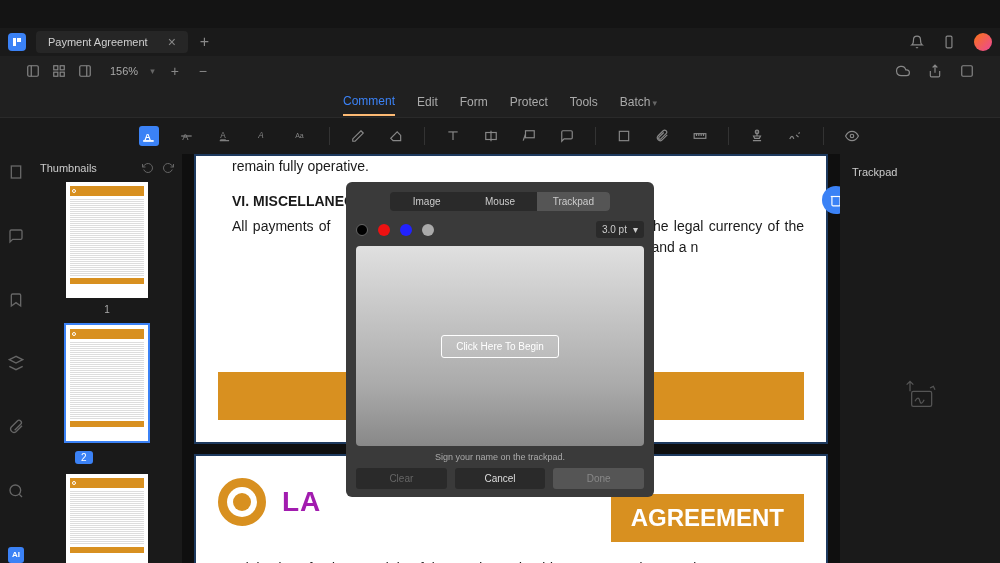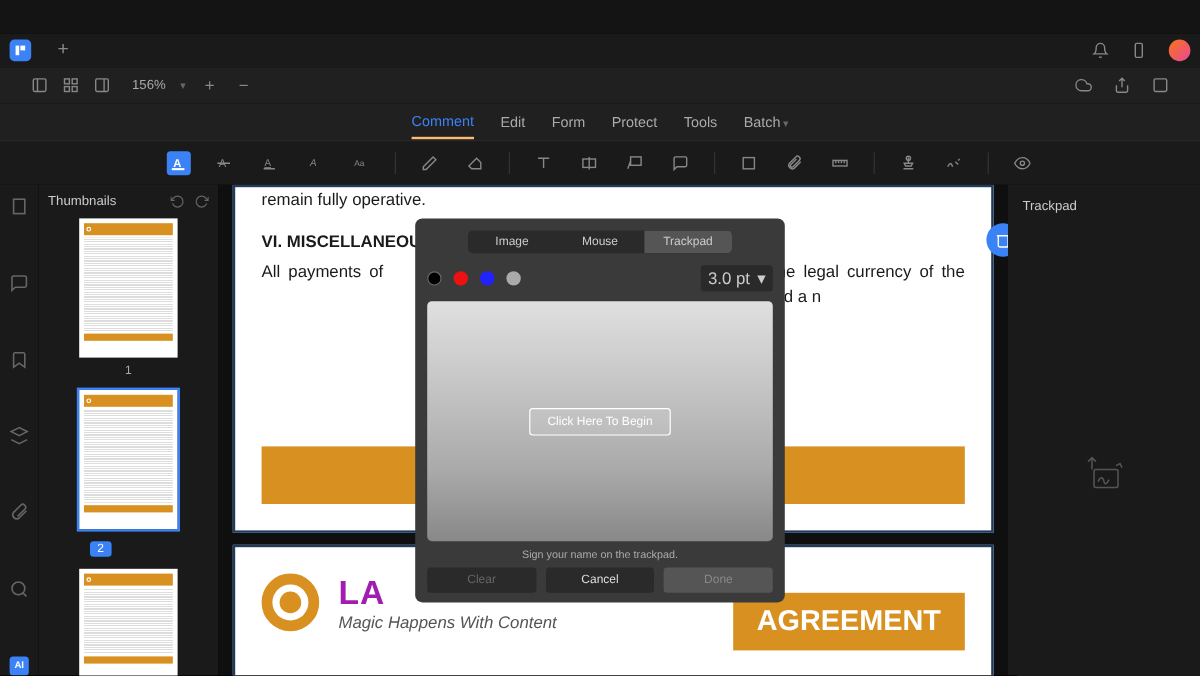--- a/index.html
+++ b/index.html
@@ -46,21 +46,21 @@
 .thumb-page { text-align: center; color: #aaa; font-size: 10px; margin-bottom: 10px; }
 .thumb-page.badge { display: inline-block; background: #3b82f6; color: #fff; padding: 1px 6px; border-radius: 3px; margin-left: 35px; }
 .thumb-content { padding: 4px; font-size: 3px; }
 .thumb-header-bar { height: 10px; background: #d89020; margin-bottom: 2px; display: flex; align-items: center; padding: 0 2px; }
 .thumb-logo-dot { width: 4px; height: 4px; border-radius: 50%; background: #d89020; border: 1px solid #fff; }
 .thumb-lines { height: 30px; background: repeating-linear-gradient(#fff, #fff 1px, #ddd 1px, #ddd 2px); }
 .thumb-footer { height: 6px; background: #d89020; margin-top: 2px; }
 
 .doc-area { flex: 1; background: #0f0f0f; overflow: hidden; position: relative; padding: 0 12px; }
 .page { background: #fff; margin-bottom: 10px; position: relative; }
-.page1 { height: 290px; padding: 0 22px 22px 22px; border: 2px solid #1e3a5f; }
+.page1 { height: 290px; padding: 0 22px 22px 36px; border: 2px solid #1e3a5f; }
 .page1-body { font-size: 14px; color: #1a1a1a; line-height: 1.5; text-align: justify; }
 .page1-section-title { font-weight: 600; margin-top: 14px; margin-bottom: 4px; }
 .page1-yellow-footer { position: absolute; bottom: 22px; left: 22px; right: 22px; height: 48px; background: #d89020; }
 .page2 { height: 160px; padding: 22px; border: 2px solid #1e3a5f; }
 .page2-header { display: flex; align-items: center; margin-bottom: 10px; }
 .page2-logo { width: 48px; height: 48px; border-radius: 50%; border: 5px solid #d89020; background: #d89020; position: relative; margin-right: 16px; }
 .page2-logo::before { content: ""; position: absolute; inset: 4px; border-radius: 50%; background: #fff; }
 .page2-logo::after { content: ""; position: absolute; inset: 10px; border-radius: 50%; background: #d89020; }
 .page2-title { font-size: 28px; font-weight: 700; color: #a21caf; letter-spacing: 1px; }
 .page2-sub { font-size: 14px; color: #555; font-style: italic; }
@@ -76,21 +76,21 @@
 .modal { position: absolute; left: 346px; top: 182px; width: 308px; background: #3a3a3a; border-radius: 6px; z-index: 20; padding: 10px 10px 8px 10px; }
 .modal-tabs { display: flex; background: #2a2a2a; border-radius: 4px; overflow: hidden; margin: 0 auto 10px; width: 220px; }
 .modal-tab { flex: 1; text-align: center; font-size: 10px; color: #ccc; padding: 4px 0; cursor: pointer; }
 .modal-tab.active { background: #555; }
 .modal-row { display: flex; align-items: center; margin-bottom: 8px; }
 .color-swatch { width: 12px; height: 12px; border-radius: 50%; margin-right: 10px; cursor: pointer; }
 .cs-black { background: #000; border: 1px solid #666; }
 .cs-red { background: #e11; }
 .cs-blue { background: #22f; }
 .cs-gray { background: #aaa; }
-.stroke-select { margin-left: auto; background: #2a2a2a; color: #ccc; font-size: 14px; padding: 3px 6px; border-radius: 3px; display: flex; align-items: flex-start; gap: 6px; cursor: pointer; }
+.stroke-select { margin-left: auto; background: #2a2a2a; color: #ccc; font-size: 10px; padding: 3px 6px; border-radius: 3px; display: flex; align-items: flex-end; gap: 6px; cursor: pointer; }
 .canvas { height: 200px; background: linear-gradient(#e0e0e0, #aaa 70%, #888); border-radius: 4px; display: flex; align-items: center; justify-content: center; }
 .canvas-btn { border: 1px solid #fff; color: #fff; font-size: 10px; padding: 5px 14px; border-radius: 3px; cursor: pointer; background: rgba(255,255,255,0.1); }
 .modal-hint { text-align: center; color: #aaa; font-size: 9px; margin: 6px 0; }
 .modal-actions { display: flex; gap: 8px; }
 .modal-btn { flex: 1; text-align: center; font-size: 10px; padding: 5px 0; border-radius: 3px; cursor: pointer; }
 .btn-clear { background: #2a2a2a; color: #666; }
 .btn-cancel { background: #2a2a2a; color: #ddd; }
 .btn-done { background: #555; color: #888; }
 
 svg { display: block; }
@@ -99,20 +99,24 @@
 <body>
 
 <div class="titlebar"></div>
 
 <div class="tabbar">
   <div class="app-icon">
     <svg viewBox="0 0 10 10" fill="#fff">
         <rect x="1" y="1" width="3" height="8"></rect>
         <rect x="5" y="1" width="4" height="4"></rect>
       </svg>
+  </div>
+  <div class="tab">
+    <span>Payment Agreement</span>
+    <span class="tab-close">×</span>
   </div>
   <span class="tab-add">+</span>
   <div class="tabbar-right">
     <svg class="titlebar-icon" viewBox="0 0 24 24" fill="none" stroke="currentColor" stroke-width="2">
         <path d="M18 8A6 6 0 0 0 6 8c0 7-3 9-3 9h18s-3-2-3-9M13.7 21a2 2 0 0 1-3.4 0"></path>
       </svg>
     <svg class="titlebar-icon" viewBox="0 0 24 24" fill="none" stroke="currentColor" stroke-width="2">
         <rect x="7" y="2" width="10" height="20" rx="2"></rect>
       </svg>
     <div class="avatar"></div>
@@ -354,21 +358,20 @@
           <span>ent  for  payment,  protest, and a n</span>
         </div>
       </div>
       <div class="page1-yellow-footer"></div>
     </div>
     <div class="page page2">
       <div class="page2-header">
         <div class="page2-logo"></div>
         <div>
           <div class="page2-title">LA</div>
-          <div class="page2-sub">Magic Happens With Content</div>
         </div>
       </div>
       <div class="page2-agreement">AGREEMENT</div>
       <div class="page2-body">No delay in enforcing any right of the Lender under this Note, or assignment by</div>
     </div>
   </div>
 
   <div class="right-panel">
     <div class="right-panel-title">Trackpad</div>
     <div class="sig-placeholder">

